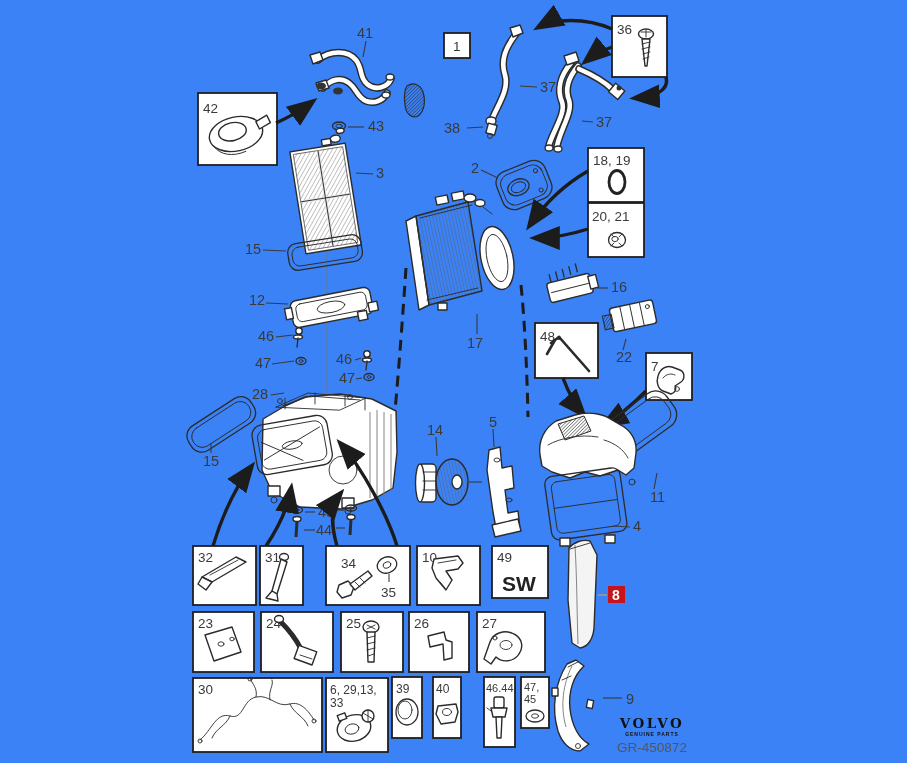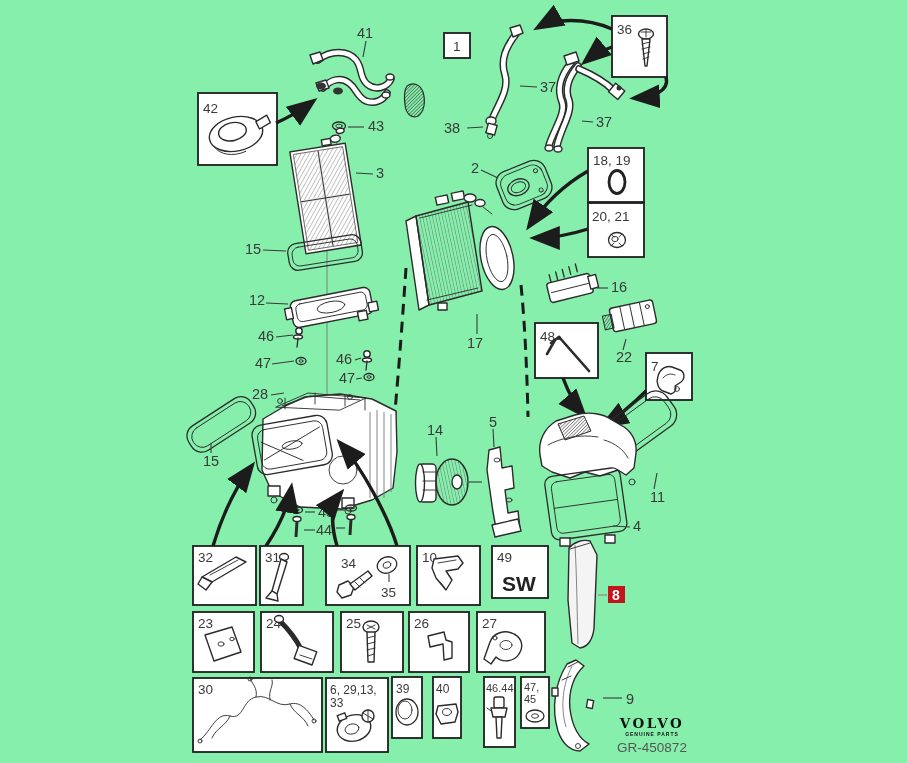--- a/index.html
+++ b/index.html
@@ -1,16 +1,16 @@
 <!DOCTYPE html>
 <html><head>
 <meta charset="utf-8">
 <style>
   html,body{margin:0;padding:0;background:#fff;}
-  #stage{position:relative;width:907px;height:763px;background:#86efac;overflow:hidden;
+  #stage{position:relative;width:907px;height:763px;background:#3b82f6;overflow:hidden;
          font-family:"Liberation Sans",sans-serif;}
   svg{display:block}
   .t  {font-family:"Liberation Sans",sans-serif;font-size:14.5px;fill:#3a3a3a;}
   .tb {font-family:"Liberation Sans",sans-serif;font-size:13.5px;fill:#3a3a3a;}
   .ts {font-family:"Liberation Sans",sans-serif;font-size:11px;fill:#3a3a3a;}
   .t12{font-family:"Liberation Sans",sans-serif;font-size:12px;fill:#3a3a3a;}
   .sw {font-family:"Liberation Sans",sans-serif;font-size:21px;font-weight:bold;fill:#222;}
   .badge-t{font-family:"Liberation Sans",sans-serif;font-size:14px;font-weight:bold;fill:#fff;}
   .brand{font-family:"DejaVu Serif",serif;font-size:13.5px;font-weight:bold;fill:#111;letter-spacing:2.5px;}
   .brand-sub{font-family:"Liberation Sans",sans-serif;font-size:5px;font-weight:bold;fill:#111;letter-spacing:1px;}

